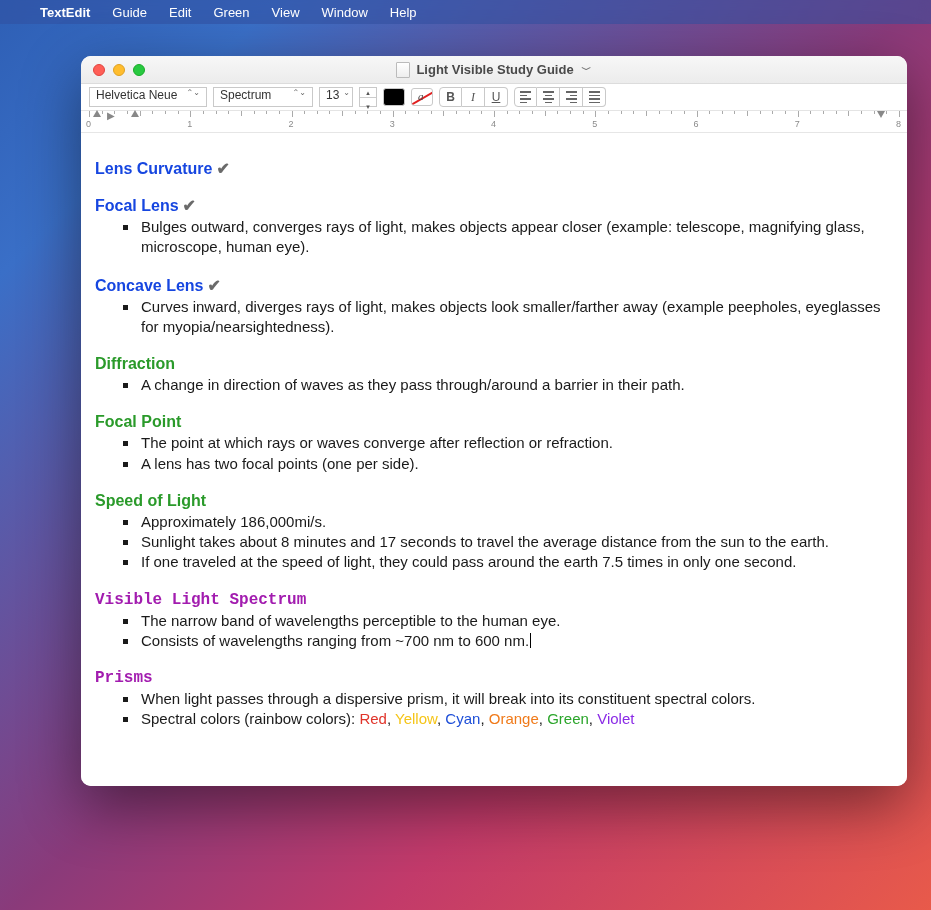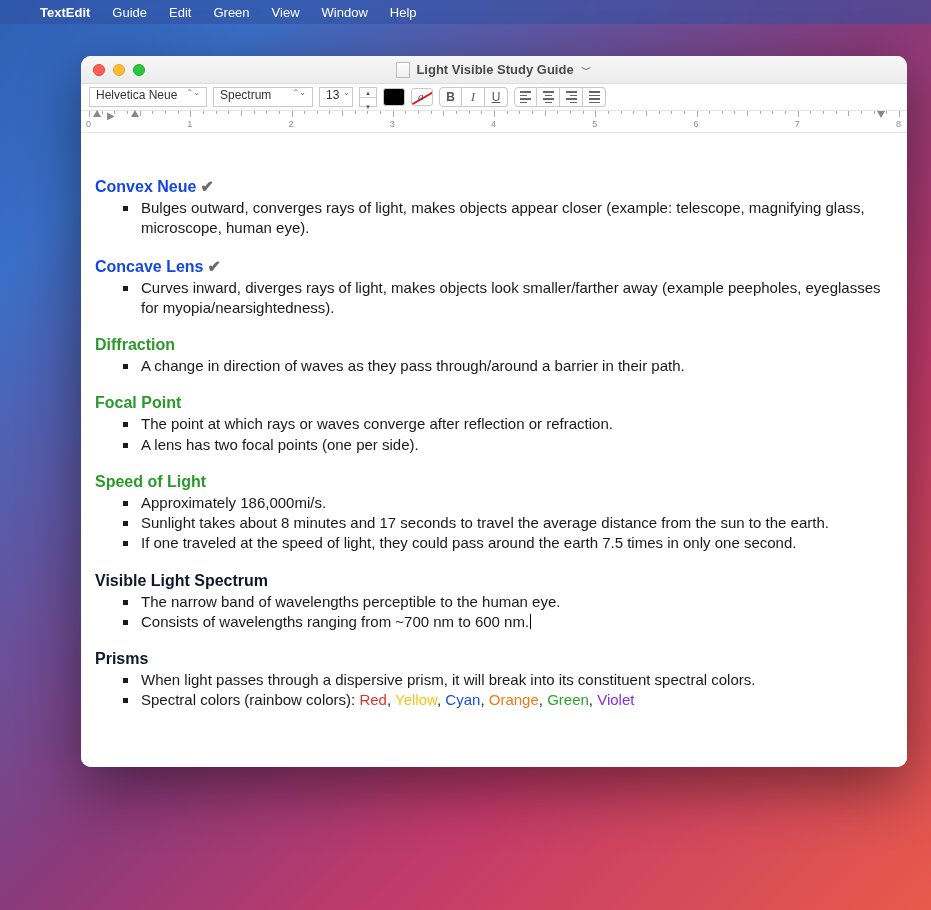--- a/index.html
+++ b/index.html
@@ -156,21 +156,21 @@
       background:#fff;
     }
     .section { margin-bottom: 18px; }
     .section-title {
       font-weight: 700;
       font-size: 16px;
       margin-bottom: 2px;
     }
     .title-blue { color:#1646e0; }
     .title-green { color:#2a9a2a; }
-    .title-purple { color:#0f172a; }
+    .title-purple { color:#a21caf;font-family:Liberation Mono, monospace; }
     .check { color:#6a6a6a; font-size:16px; margin-left:4px; }
     ul.doc-list { list-style:none; padding-left: 28px; }
     ul.doc-list li {
       position:relative;
       line-height: 1.35;
       margin-bottom: 0px;
       padding-left: 18px;
     }
     ul.doc-list li::before {
       content:"";
@@ -356,23 +356,24 @@
         <div class="ruler-marker" style="left: 810px; height: 6px;"></div>
         <div class="ruler-tri" style="left: 4px;"></div>
         <div class="ruler-tab" style="left: 18px;">▶</div>
         <div class="ruler-tri" style="left: 42px;"></div>
         <div class="ruler-tri" style="left: 788px; transform: rotate(180deg); top: 0px;"></div>
       </div>
   </div>
 
   <div class="content" id="content">
       <div class="section">
-      </div>
-      <div class="section">
-        <div class="section-title title-blue"><span>Convex Neue</span><span class="check">✔</span></div>
+        <div class="section-title title-blue"><span>Lens Curvature</span><span class="check">✔</span></div>
+      </div>
+      <div class="section">
+        <div class="section-title title-blue"><span>Focal Lens</span><span class="check">✔</span></div>
         <ul class="doc-list">
           <li>Bulges outward, converges rays of light, makes objects appear closer (example: telescope, magnifying glass, microscope, human eye).</li>
         </ul>
       </div>
       <div class="section">
         <div class="section-title title-blue"><span>Concave Lens</span><span class="check">✔</span></div>
         <ul class="doc-list">
           <li>Curves inward, diverges rays of light, makes objects look smaller/farther away (example peepholes, eyeglasses for myopia/nearsightedness).</li>
         </ul>
       </div>

